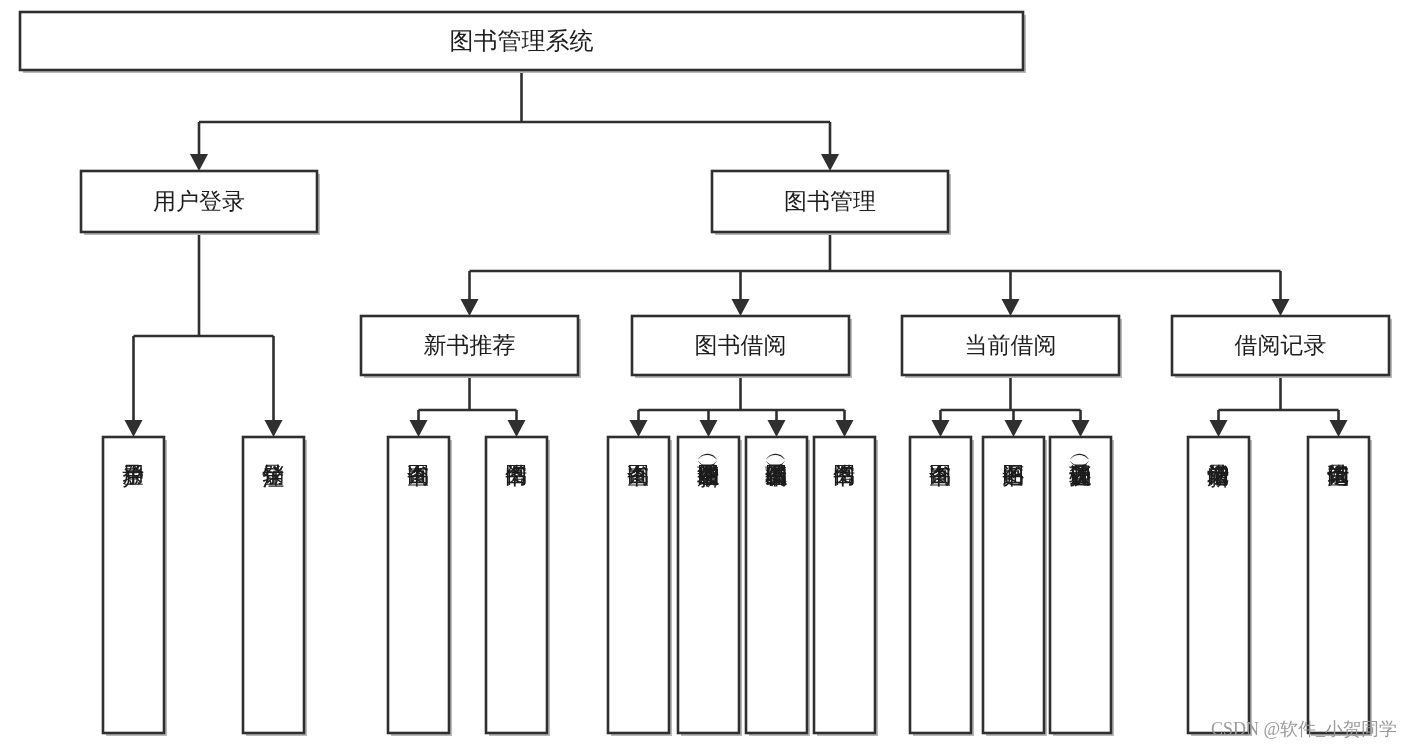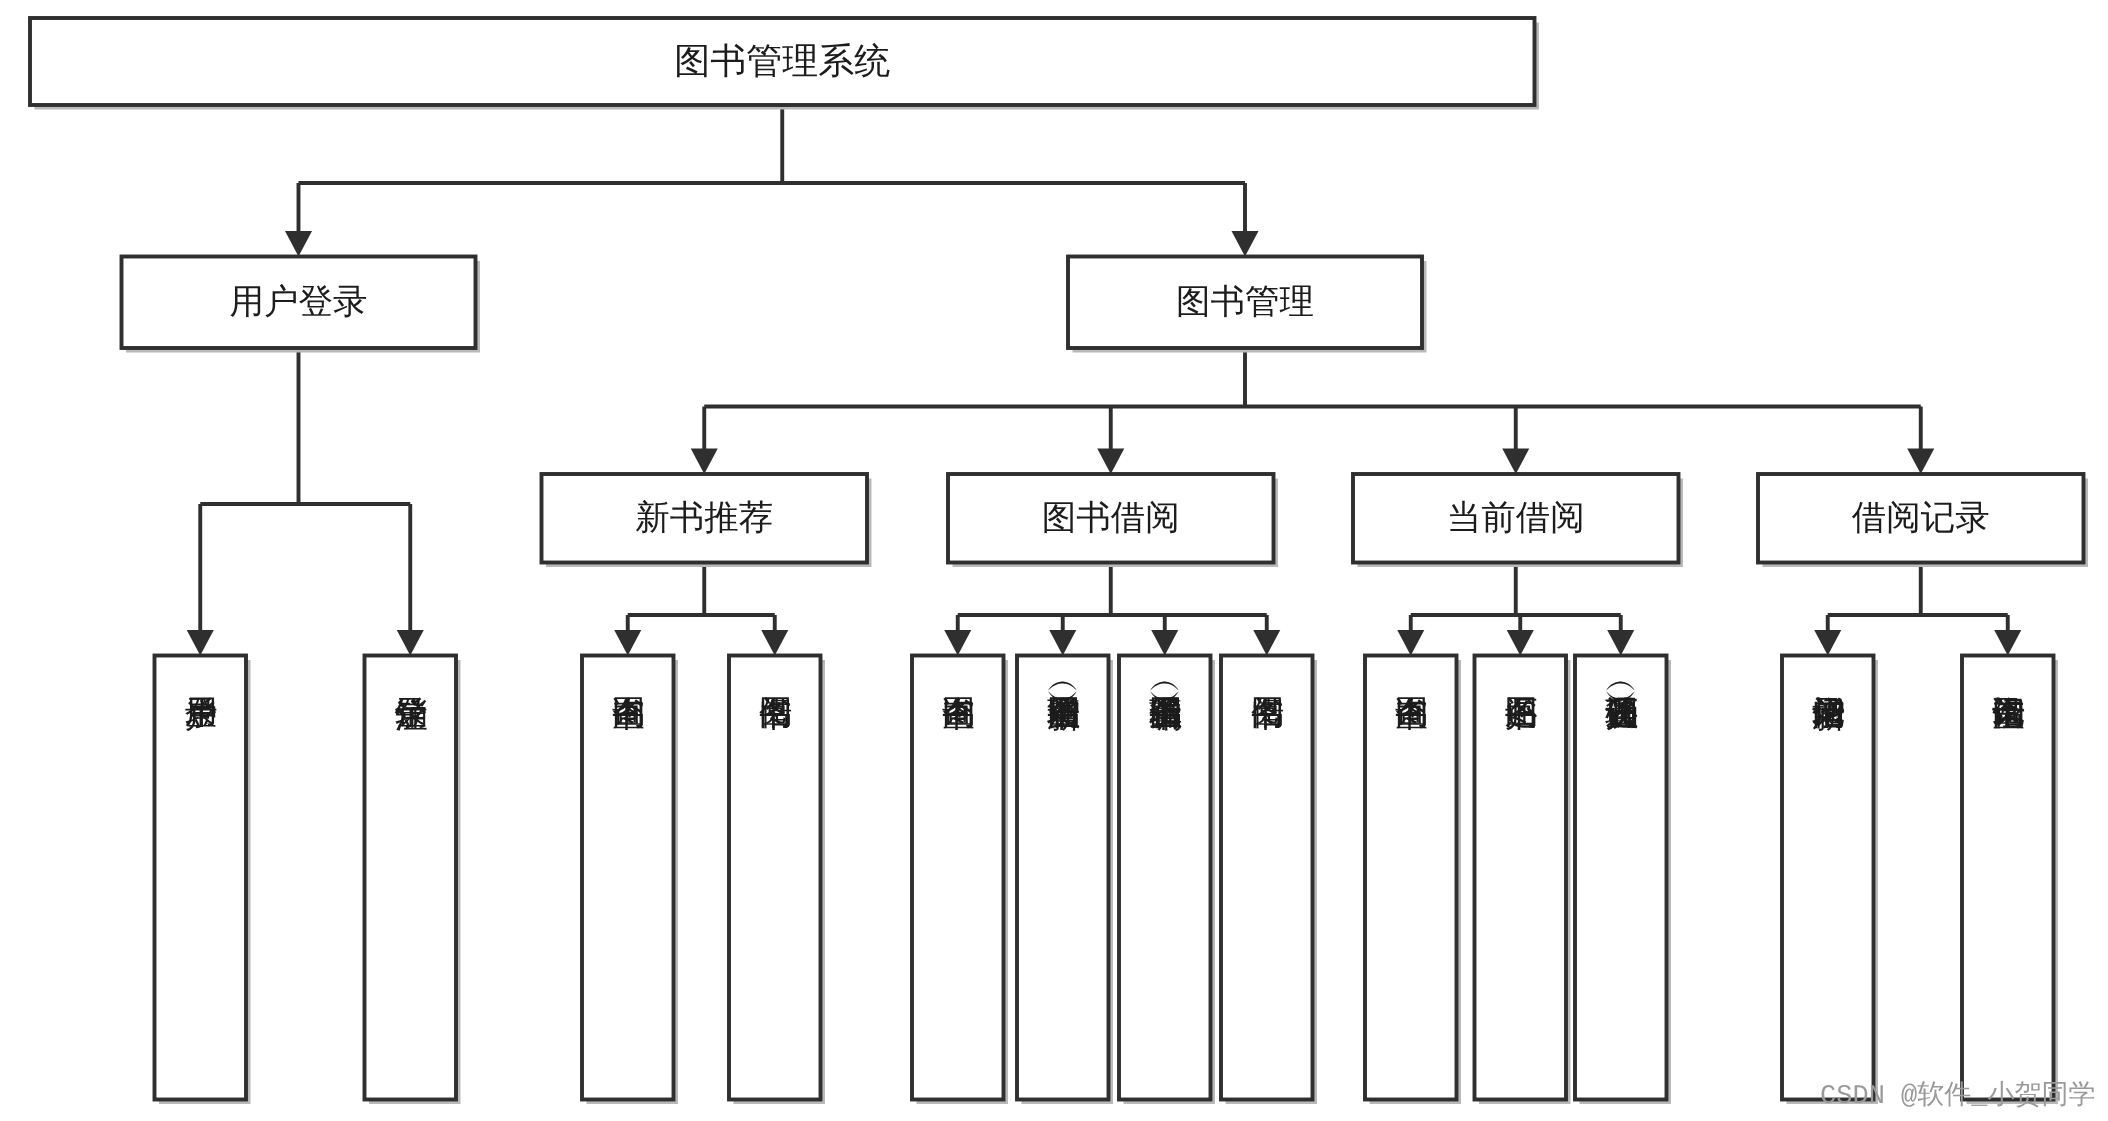--- a/index.html
+++ b/index.html
@@ -67,21 +67,21 @@
     text-align: center;
     display: flex;
     align-items: center;
     justify-content: flex-start;
     pointer-events: none;
   }
   .watermark {
     position: absolute;
     right: 8px;
     bottom: 6px;
-    font-family: Liberation Mono, monospace;
+    font-family: Liberation Serif, serif;
     font-size: 18px;
     color: #9a9a9a;
     white-space: nowrap;
   }
 </style>
 </head>
 <body>
 
 <div id="diagram-root">
 

